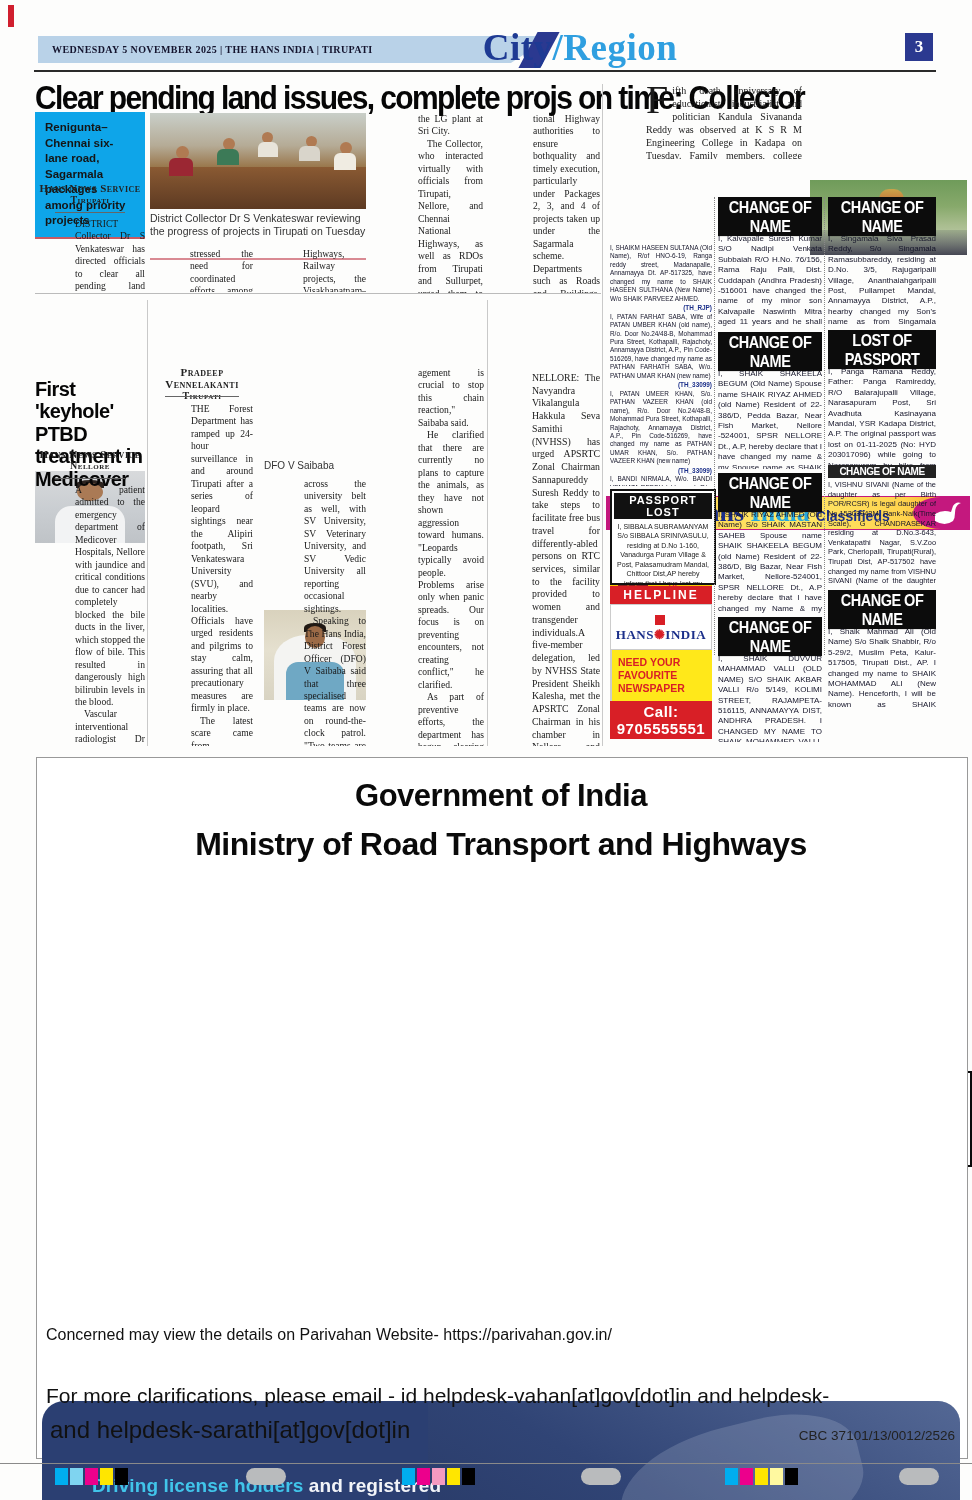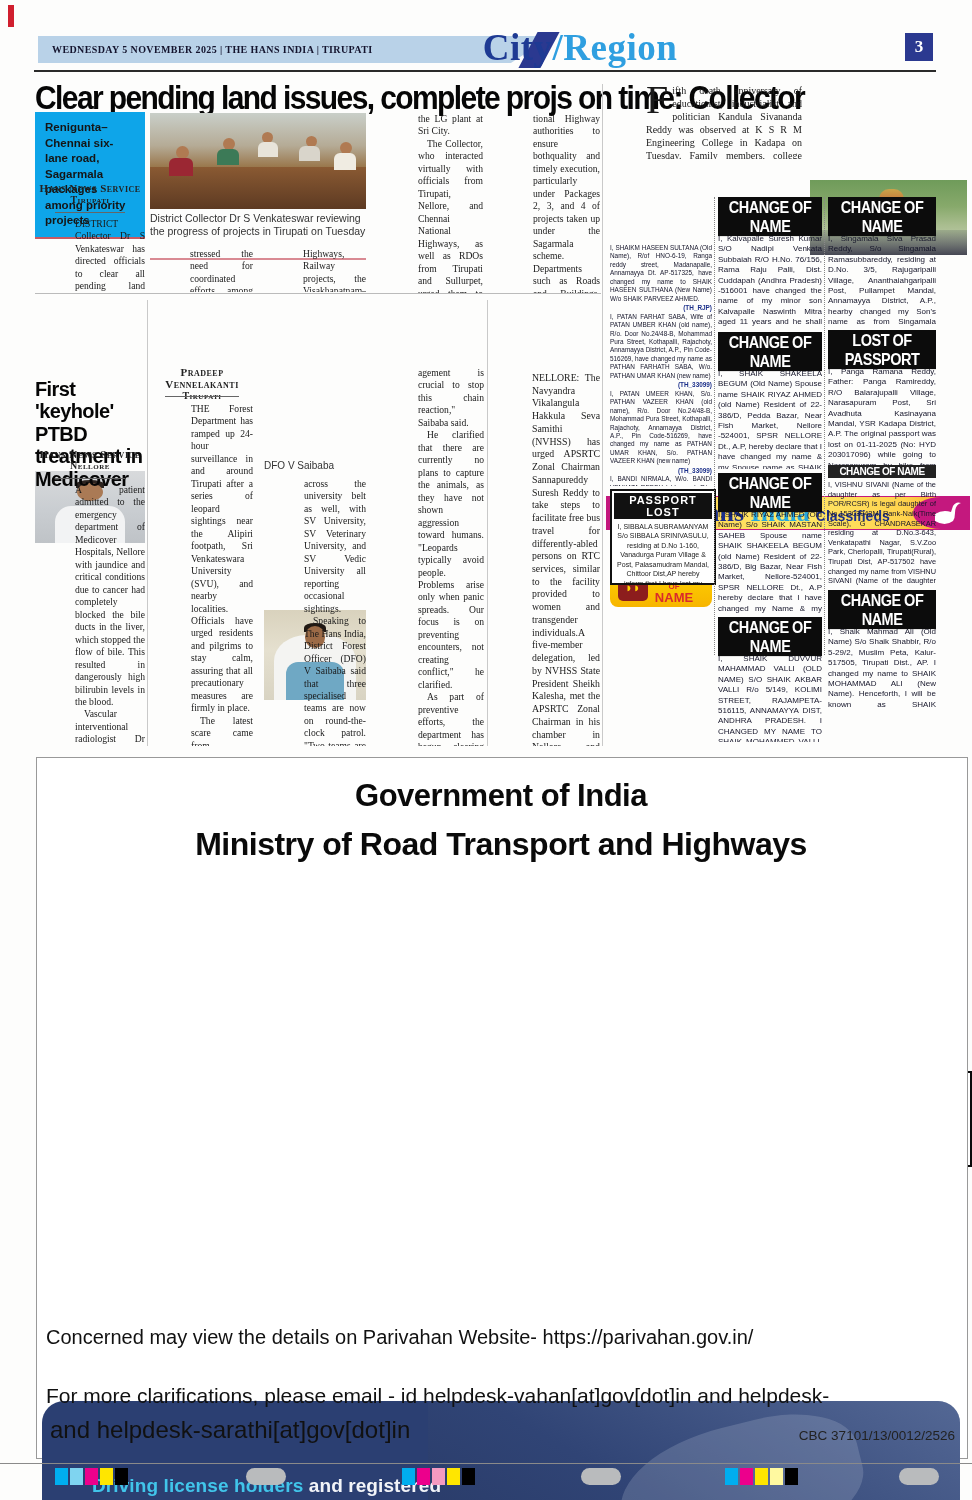--- a/index.html
+++ b/index.html
@@ -240,20 +240,31 @@
     <div><span>I, PATAN FARHAT SABA, Wife of PATAN UMBER KHAN (old name), R/o. Door No.24/48-B, Mohammad Pura Street, Kothapalli, Rajachoty, Annamayya District, A.P., Pin Code-516269, have changed my name as PATHAN FARHATH SABA, W/o. PATHAN UMAR KHAN (new name)</span><span class="cls-ref">(TH_33099)</span></div>
     <div><span>I, PATAN UMEER KHAN, S/o. PATHAN VAZEER KHAN (old name), R/o. Door No.24/48-B, Mohammad Pura Street, Kothapalli, Rajachoty, Annamayya District, A.P., Pin Code-516269, have changed my name as PATHAN UMAR KHAN, S/o. PATHAN VAZEER KHAN (new name)</span><span class="cls-ref">(TH_33099)</span></div>
     <div><span>I, BANDI NIRMALA, W/o. BANDI VENKATA REDDY (old name), R/o. Door No. 16/26, Peddajangam Palli, Dudyala Village, Sambepalli Mandal, Annamayya District, A.P., have changed my name as MUKTHA NIRMALA, Wife of MUKTHA ASHOK KUMAR (New Name).</span></div>
 
   </div>
   <div class="abs pass-box" style="left:610px;top:489px;width:102px;height:92px;">
     <div class="ph">PASSPORT LOST</div>
     <div class="pb">I, SIBBALA SUBRAMANYAM S/o SIBBALA SRINIVASULU, residing at D.No 1-160, Vanadurga Puram Village &amp; Post, Palasamudram Mandal, Chittoor Dist,AP hereby inform that I have lost my Indian Passport bearing No. AA369961 while traveling from Pallipattu to Athimanjeripeta on 29-10-2025 by bus. If any body found said Passport please handover to me at above address or Contact : 9493161552</div>
 
   </div>
+  <div class="abs helpline" style="left:610px;top:586px;width:102px;">
+    <div class="hl-bar">HELPLINE</div>
+    <div class="mid">
+      <div class="logo"><span class="sq"></span><span>HANS</span><span style="color:#d81f26;">✺</span><span>INDIA</span></div>
+    </div>
+    <div style="display:flex;">
+      <div style="flex:1;background:#fff;border:1px solid #ccc;border-top:0;"></div>
+      <div class="need">NEED YOUR FAVOURITE NEWSPAPER</div>
+    </div>
+    <div class="call">Call: 9705555551</div>
+  </div>
 
   <div class="abs" style="left:718px;top:197px;width:104px;">
     <div class="con-header">CHANGE OF NAME</div>
     <div class="cls-ad" style="height:94px;margin-top:3px;"><span>I, Kalvapalle Suresh Kumar S/O Nadipi Venkata Subbaiah R/O H.No. 76/156, Rama Raju Palli, Dist. Cuddapah (Andhra Pradesh) -516001 have changed the name of my minor son Kalvapalle Naswinth Mitra aged 11 years and he shall hereafter be known as KALVAPALLE VIHAS CHANDRA.</span></div>
     <div class="con-header" style="margin-top:4px;">CHANGE OF NAME</div>
     <div class="cls-ad" style="height:100px;margin-top:3px;"><span>I, SHAIK SHAKEELA BEGUM (Old Name) Spouse name SHAIK RIYAZ AHMED (old Name) Resident of 22-386/D, Pedda Bazar, Near Fish Market, Nellore -524001, SPSR NELLORE Dt., A.P, hereby declare that I have changed my name &amp; my Spouse name as SHAIK SHAKILA BEGUM (New Name), Spouse Name SHAIK RIYAZ AHAMED (New Name)</span></div>
     <div class="con-header" style="margin-top:4px;">CHANGE OF NAME</div>
     <div class="cls-ad" style="height:103px;margin-top:3px;"><span>I, SHAIK RIYAZ AHMED (Old Name) S/o SHAIK MASTAN SAHEB Spouse name SHAIK SHAKEELA BEGUM (old Name) Resident of 22-386/D, Big Bazar, Near Fish Market, Nellore-524001, SPSR NELLORE Dt., A.P hereby declare that I have changed my Name &amp; my Spouse name as SHAIK RIYAZ AHAMED (New Name), S/o SHAIK MASTAN SAHEB Spouse Name SHAIK SHAKILA BEGUM (New Name)</span></div>
     <div class="con-header" style="margin-top:4px;">CHANGE OF NAME</div>
     <div class="cls-ad" style="height:88px;margin-top:3px;"><span>I, SHAIK DUVVUR MAHAMMAD VALLI (OLD NAME) S/O SHAIK AKBAR VALLI R/o 5/149, KOLIMI STREET, RAJAMPETA-516115, ANNAMAYYA DIST, ANDHRA PRADESH. I CHANGED MY NAME TO SHAIK MOHAMMED VALLI. HENCEFORTH, I WILL BE KNOWN AS SHAIK MOHAMMED VALLI.</span></div>
@@ -287,21 +298,21 @@
       <div class="bp-hand"></div>
 
     </div>
 
     <p class="ad-msg abs" style="left:50px;top:70px;width:402px;margin:0;">
       <span class="cyan">Driving license holders</span><span> and registered </span>
     </p>
 
   </div>
 
-  <div class="abs gov-foot" style="left:46px;top:1326px;font-size:20px;">Concerned may view the details on Parivahan Website- https://parivahan.gov.in/</div>
+  <div class="abs gov-foot" style="left:46px;top:1326px;font-size:16px;">Concerned may view the details on Parivahan Website- https://parivahan.gov.in/</div>
   <div class="abs gov-foot" style="left:46px;top:1384px;font-size:21px;">For more clarifications, please email - id helpdesk-vahan[at]gov[dot]in and helpdesk-</div>
   <div class="abs gov-foot" style="left:50px;top:1416px;font-size:24px;">and helpdesk-sarathi[at]gov[dot]in</div>
   <div class="abs gov-foot" style="left:700px;top:1428px;width:255px;text-align:right;font-size:13.5px;color:#222;">CBC 37101/13/0012/2526</div>
 
   <div class="abs" style="left:0;top:1463px;width:972px;height:1px;background:#8a8a8a;"></div>
   <div class="abs" style="left:55px;top:1468px;white-space:nowrap;">
     <span class="mark-sq" style="background:#00aeef;"></span><span class="mark-sq" style="background:#7fd4f0;"></span><span class="mark-sq" style="background:#ec008c;"></span><span class="mark-sq" style="background:#ffe600;"></span><span class="mark-sq" style="background:#000;"></span>
     <span style="display:inline-block;width:112px;"></span><span class="mark-oval"></span><span style="display:inline-block;width:112px;"></span>
     <span class="mark-sq" style="background:#00aeef;"></span><span class="mark-sq" style="background:#ec008c;"></span><span class="mark-sq" style="background:#f49ac1;"></span><span class="mark-sq" style="background:#ffe600;"></span><span class="mark-sq" style="background:#000;"></span>
     <span style="display:inline-block;width:100px;"></span><span class="mark-oval"></span><span style="display:inline-block;width:100px;"></span>

